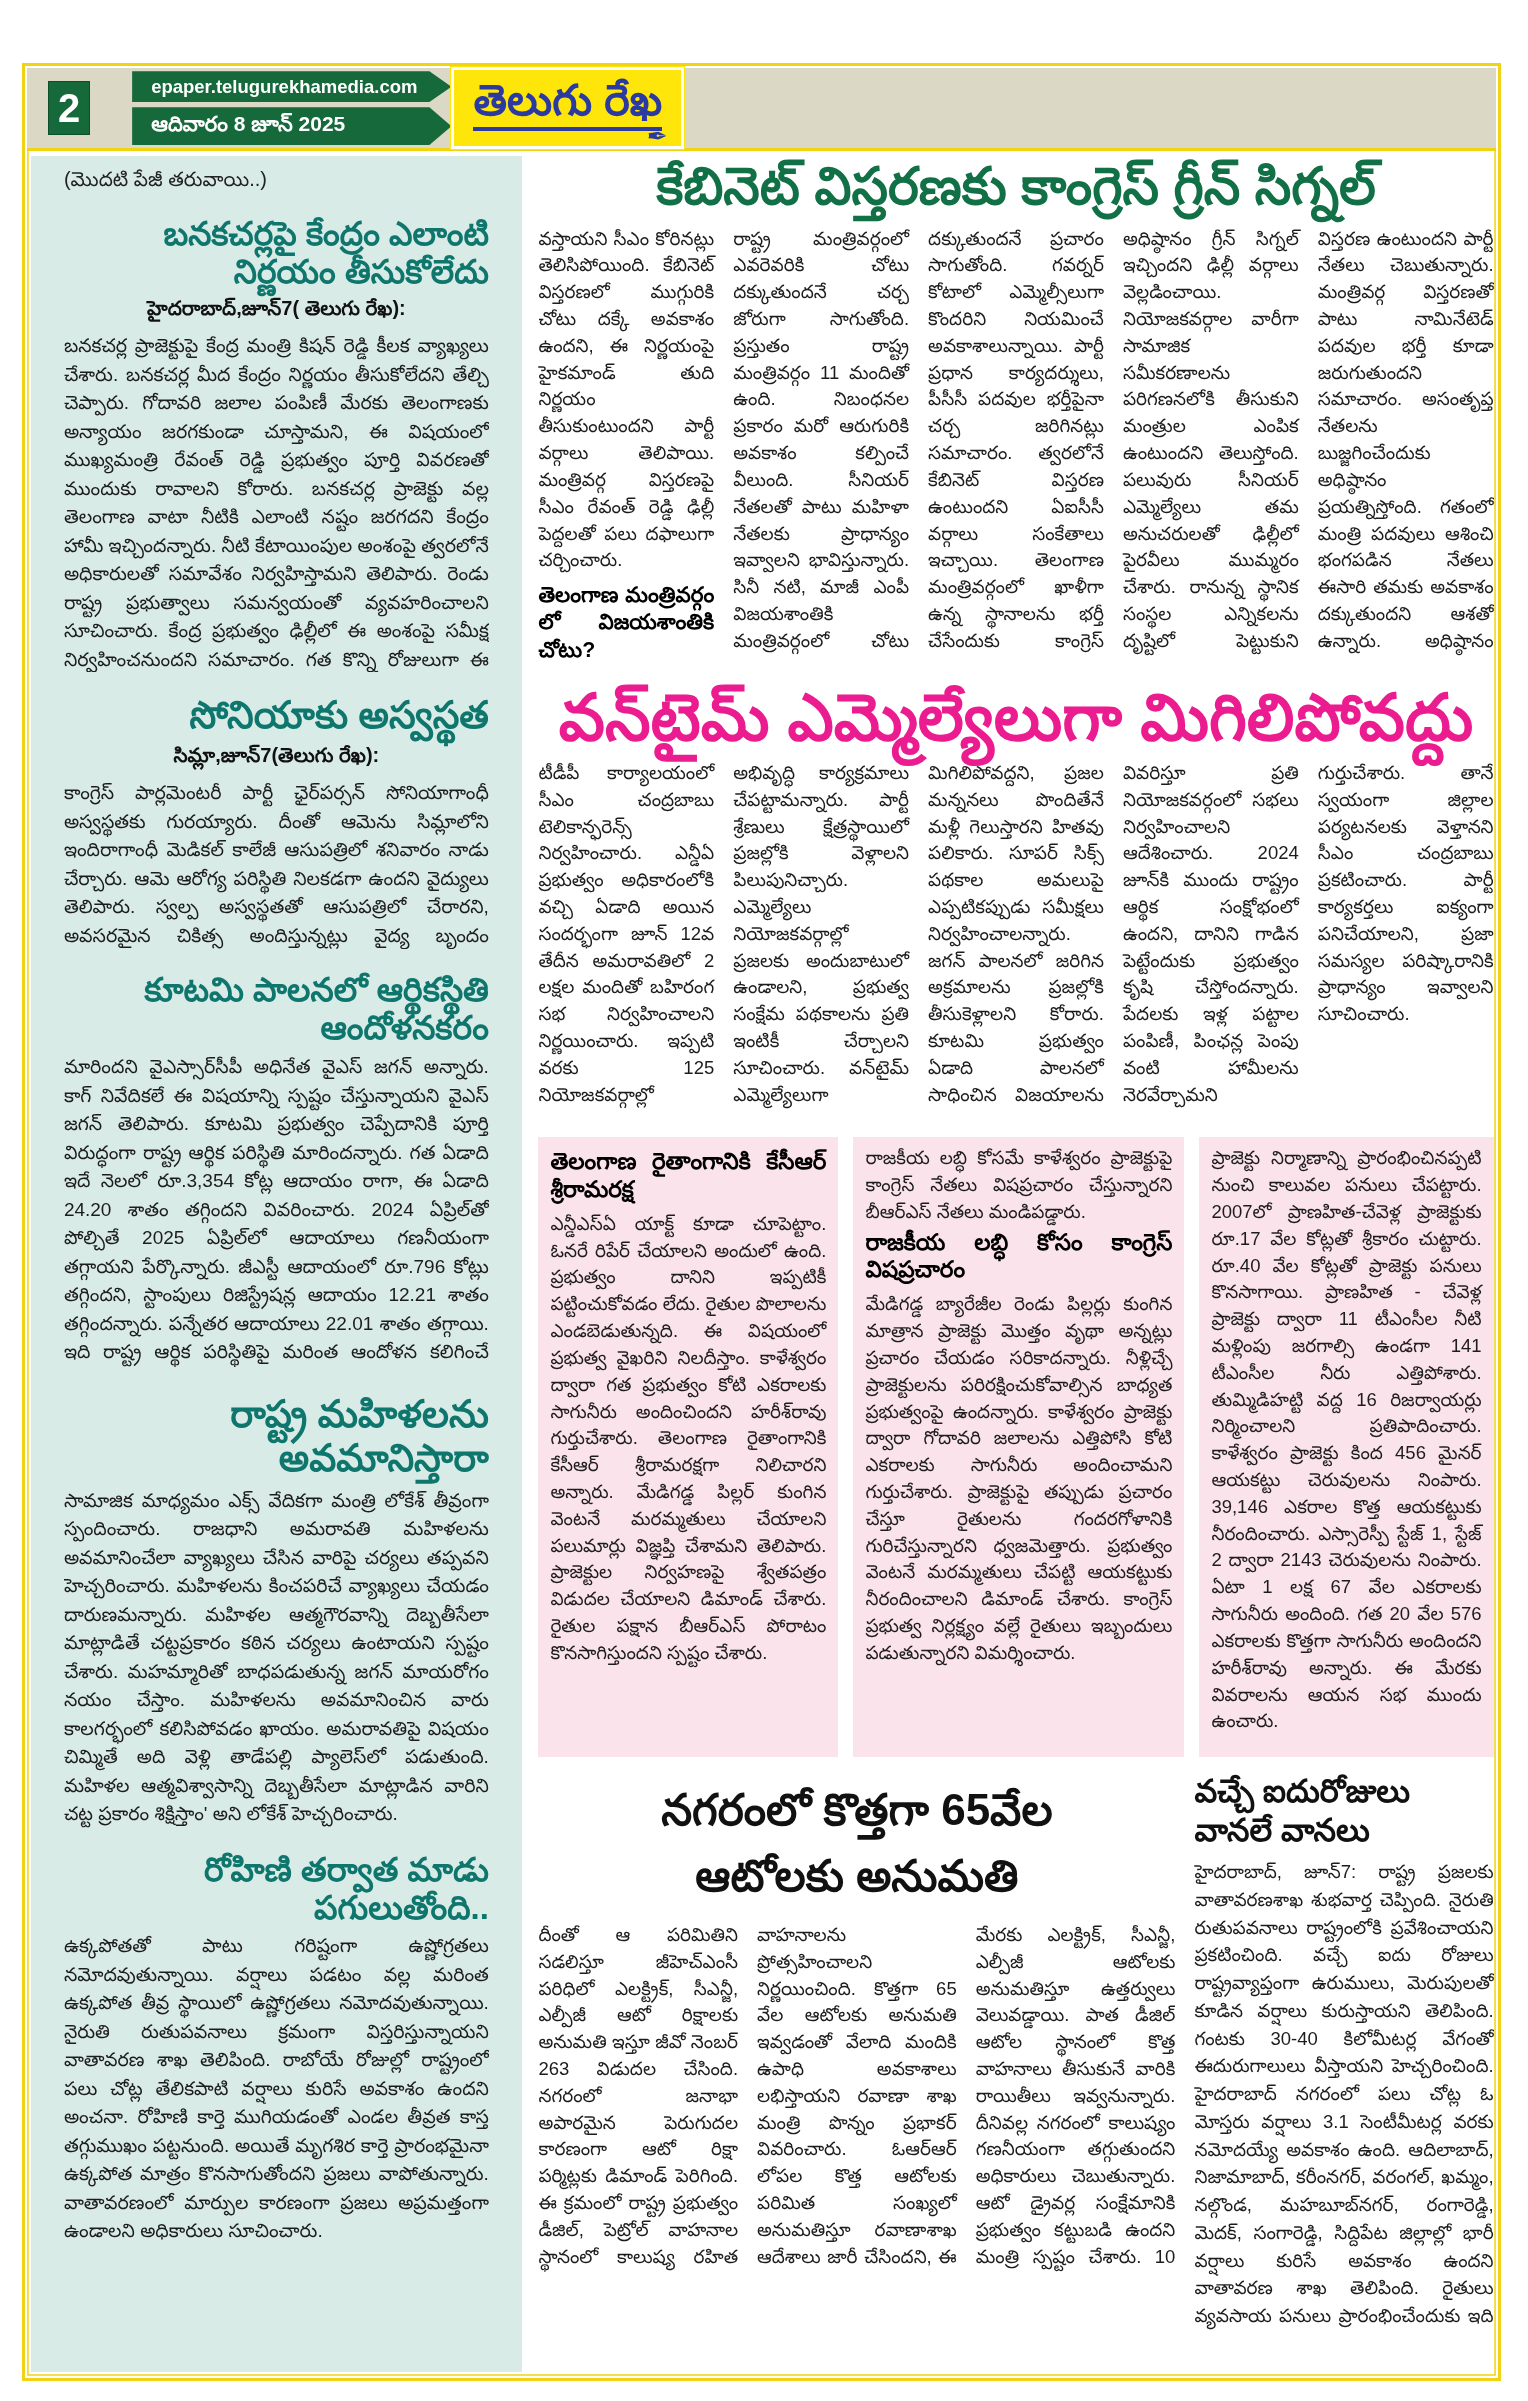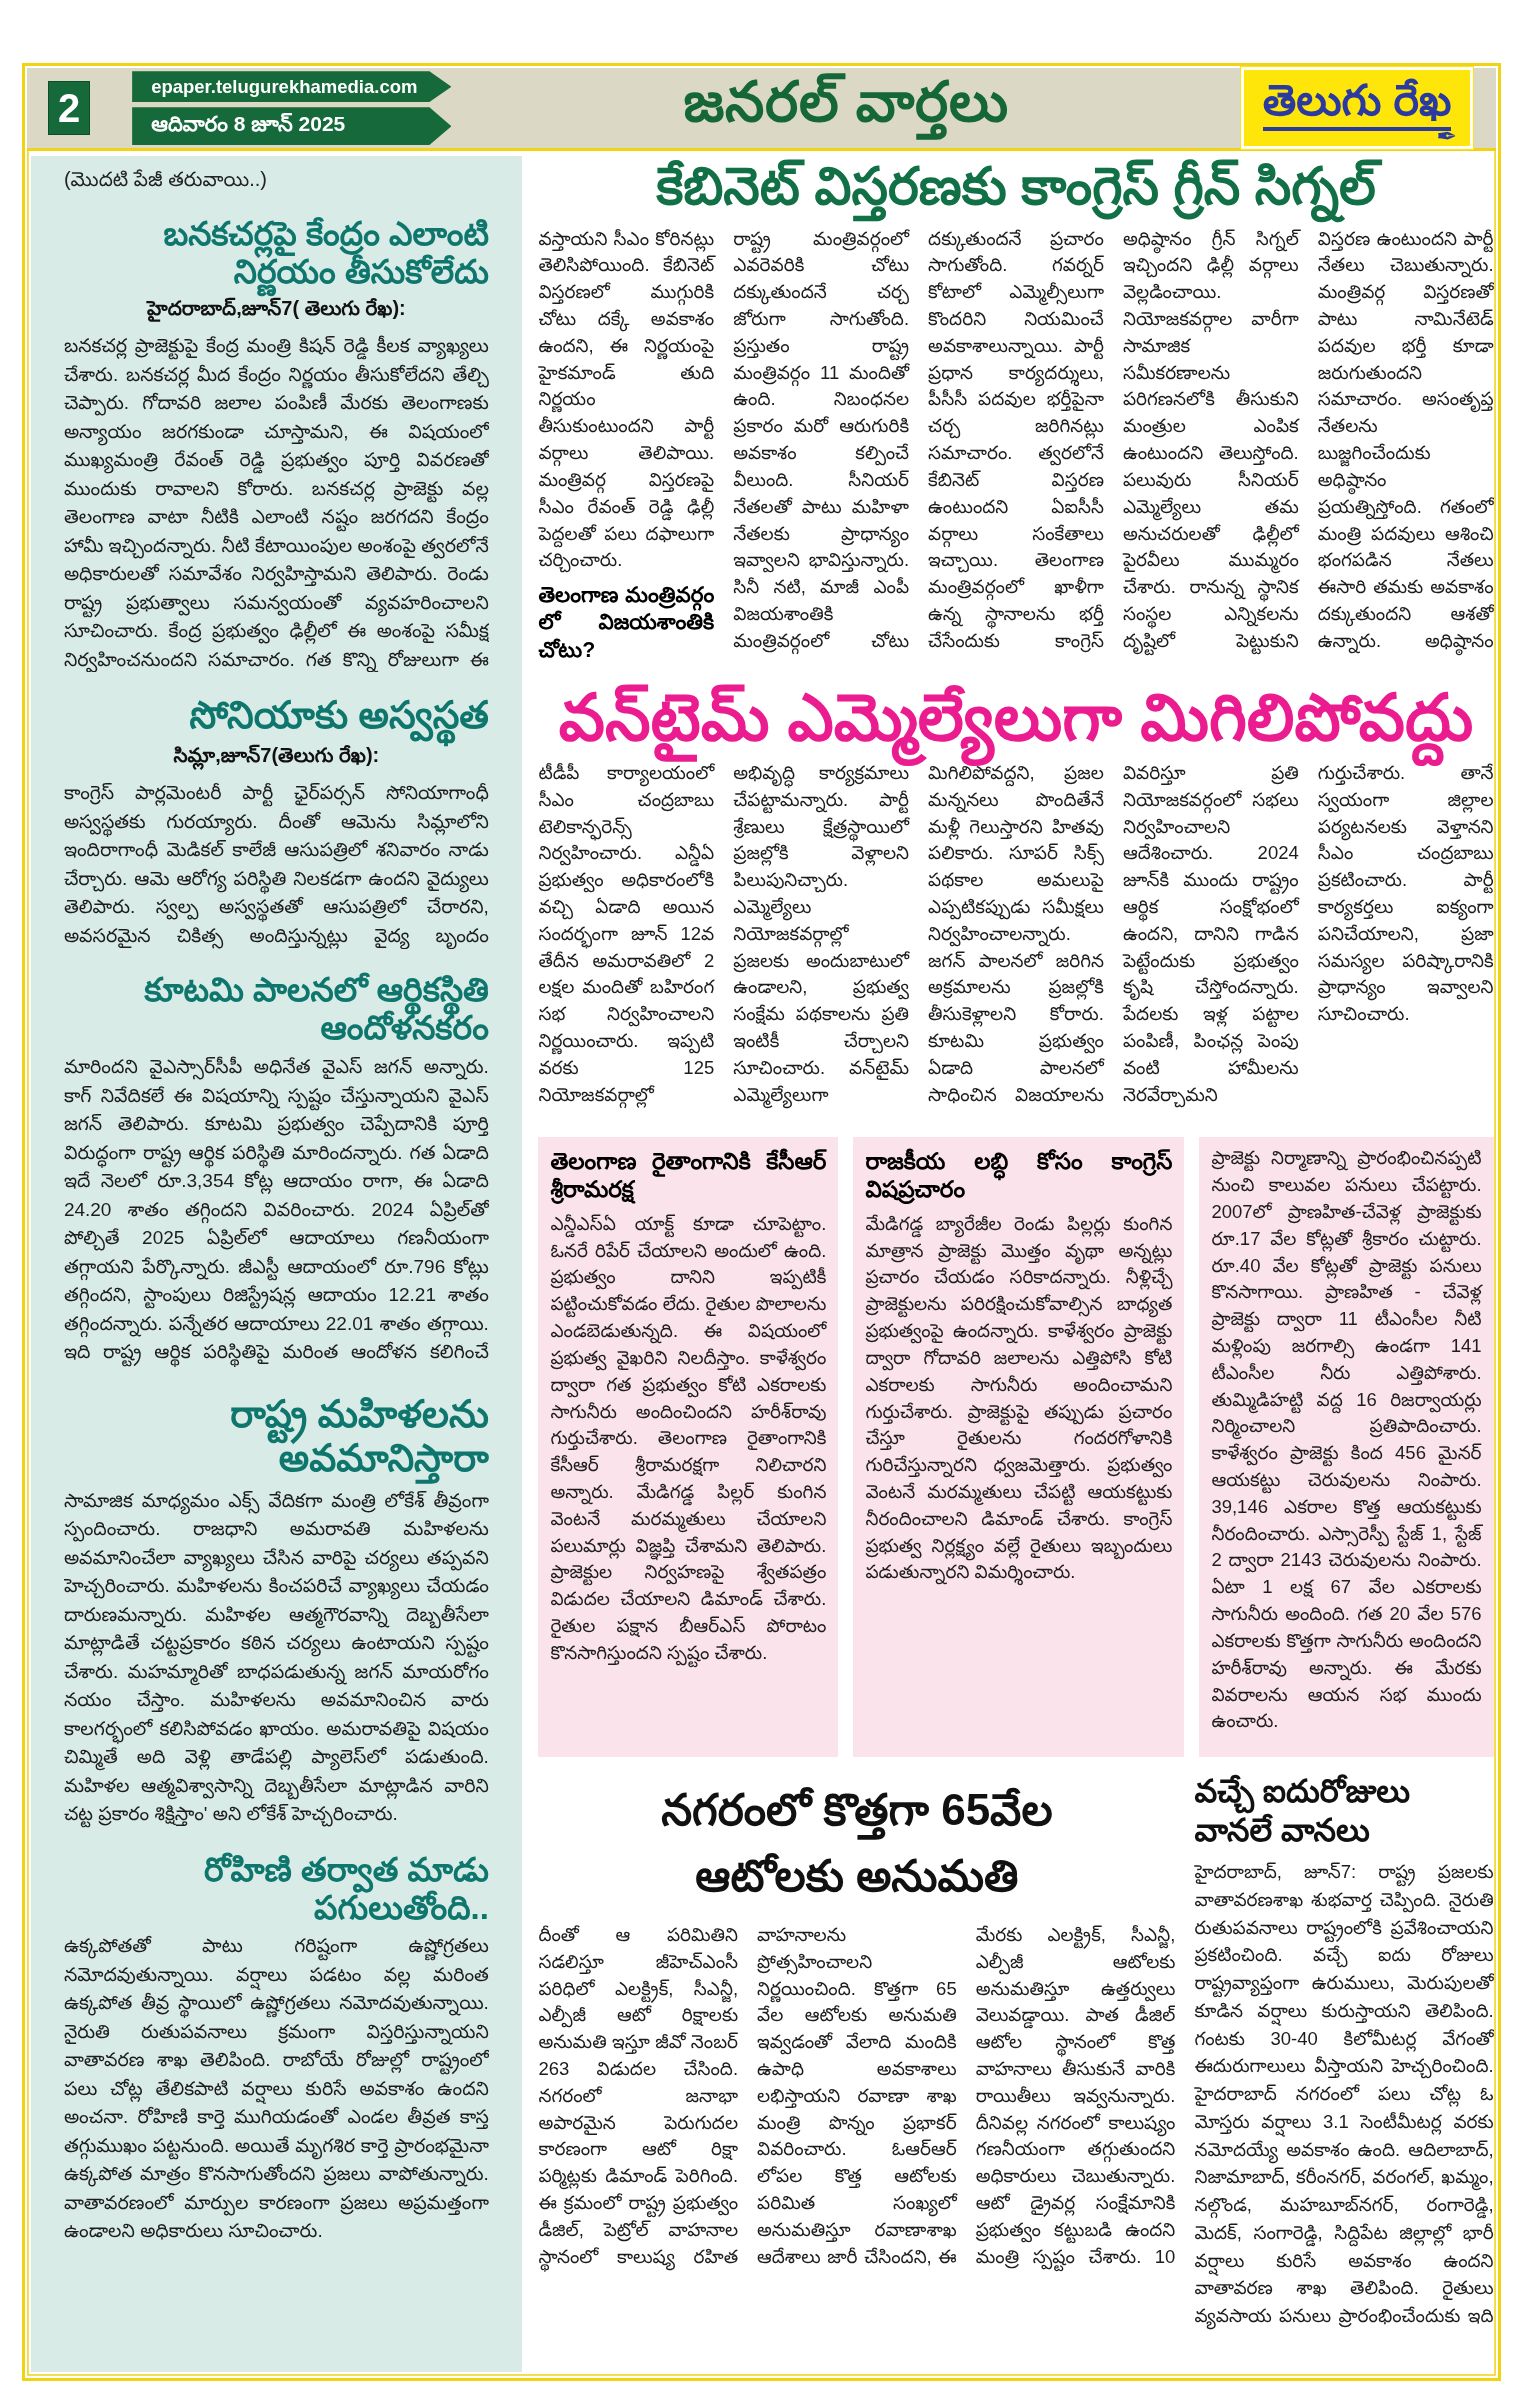--- a/index.html
+++ b/index.html
@@ -49,21 +49,20 @@
 <body>
 
 <div class="frame">
 
   <div class="header">
     <div class="pageno">2</div>
     <div class="ribbons">
       <div class="ribbon site">epaper.telugurekhamedia.com</div>
       <div class="ribbon date">ఆదివారం 8 జూన్ 2025</div>
     </div>
-    <div class="section-title">జనరల్ వార్తలు</div>
     <div class="logo">
       <span class="logo-text">తెలుగు రేఖ</span>
       <span class="nib">✒</span>
     </div>
   </div>
 
   <div class="content">
 
     <div class="left-col">
       <div class="note">(మొదటి పేజీ తరువాయి..)</div>
@@ -107,20 +106,21 @@
 
       <div class="headline-magenta">వన్‌టైమ్ ఎమ్మెల్యేలుగా మిగిలిపోవద్దు</div>
       <div class="cols5 colsB">టీడీపీ కార్యాలయంలో సీఎం చంద్రబాబు టెలికాన్ఫరెన్స్ నిర్వహించారు. ఎన్డీఏ ప్రభుత్వం అధికారంలోకి వచ్చి ఏడాది అయిన సందర్భంగా జూన్ 12వ తేదీన అమరావతిలో 2 లక్షల మందితో బహిరంగ సభ నిర్వహించాలని నిర్ణయించారు. ఇప్పటి వరకు 125 నియోజకవర్గాల్లో అభివృద్ధి కార్యక్రమాలు చేపట్టామన్నారు. పార్టీ శ్రేణులు క్షేత్రస్థాయిలో ప్రజల్లోకి వెళ్లాలని పిలుపునిచ్చారు. ఎమ్మెల్యేలు నియోజకవర్గాల్లో ప్రజలకు అందుబాటులో ఉండాలని, ప్రభుత్వ సంక్షేమ పథకాలను ప్రతి ఇంటికీ చేర్చాలని సూచించారు. వన్‌టైమ్ ఎమ్మెల్యేలుగా మిగిలిపోవద్దని, ప్రజల మన్ననలు పొందితేనే మళ్లీ గెలుస్తారని హితవు పలికారు. సూపర్ సిక్స్ పథకాల అమలుపై ఎప్పటికప్పుడు సమీక్షలు నిర్వహించాలన్నారు. జగన్ పాలనలో జరిగిన అక్రమాలను ప్రజల్లోకి తీసుకెళ్లాలని కోరారు. కూటమి ప్రభుత్వం ఏడాది పాలనలో సాధించిన విజయాలను వివరిస్తూ ప్రతి నియోజకవర్గంలో సభలు నిర్వహించాలని ఆదేశించారు. 2024 జూన్‌కి ముందు రాష్ట్రం ఆర్థిక సంక్షోభంలో ఉందని, దానిని గాడిన పెట్టేందుకు ప్రభుత్వం కృషి చేస్తోందన్నారు. పేదలకు ఇళ్ల పట్టాల పంపిణీ, పింఛన్ల పెంపు వంటి హామీలను నెరవేర్చామని గుర్తుచేశారు. తానే స్వయంగా జిల్లాల పర్యటనలకు వెళ్తానని సీఎం చంద్రబాబు ప్రకటించారు. పార్టీ కార్యకర్తలు ఐక్యంగా పనిచేయాలని, ప్రజా సమస్యల పరిష్కారానికి ప్రాధాన్యం ఇవ్వాలని సూచించారు.</div>
 
       <div class="pink-band">
         <div class="pink-box pb1">
           <h3>తెలంగాణ రైతాంగానికి కేసీఆర్ శ్రీరామరక్ష</h3>
           <div>ఎన్డీఎస్ఏ యాక్ట్ కూడా చూపెట్టాం. ఓనరే రిపేర్ చేయాలని అందులో ఉంది. ప్రభుత్వం దానిని ఇప్పటికీ పట్టించుకోవడం లేదు. రైతుల పొలాలను ఎండబెడుతున్నది. ఈ విషయంలో ప్రభుత్వ వైఖరిని నిలదీస్తాం. కాళేశ్వరం ద్వారా గత ప్రభుత్వం కోటి ఎకరాలకు సాగునీరు అందించిందని హరీశ్‌రావు గుర్తుచేశారు. తెలంగాణ రైతాంగానికి కేసీఆర్ శ్రీరామరక్షగా నిలిచారని అన్నారు. మేడిగడ్డ పిల్లర్ కుంగిన వెంటనే మరమ్మతులు చేయాలని పలుమార్లు విజ్ఞప్తి చేశామని తెలిపారు. ప్రాజెక్టుల నిర్వహణపై శ్వేతపత్రం విడుదల చేయాలని డిమాండ్ చేశారు. రైతుల పక్షాన బీఆర్ఎస్ పోరాటం కొనసాగిస్తుందని స్పష్టం చేశారు.</div>
         </div>
         <div class="pink-box pb2">
+          <div>రాజకీయ లబ్ధి కోసమే కాళేశ్వరం ప్రాజెక్టుపై కాంగ్రెస్ నేతలు విషప్రచారం చేస్తున్నారని బీఆర్ఎస్ నేతలు మండిపడ్డారు.</div>
           <h3>రాజకీయ లబ్ధి కోసం కాంగ్రెస్ విషప్రచారం</h3>
           <div>మేడిగడ్డ బ్యారేజీల రెండు పిల్లర్లు కుంగిన మాత్రాన ప్రాజెక్టు మొత్తం వృథా అన్నట్లు ప్రచారం చేయడం సరికాదన్నారు. నీళ్లిచ్చే ప్రాజెక్టులను పరిరక్షించుకోవాల్సిన బాధ్యత ప్రభుత్వంపై ఉందన్నారు. కాళేశ్వరం ప్రాజెక్టు ద్వారా గోదావరి జలాలను ఎత్తిపోసి కోటి ఎకరాలకు సాగునీరు అందించామని గుర్తుచేశారు. ప్రాజెక్టుపై తప్పుడు ప్రచారం చేస్తూ రైతులను గందరగోళానికి గురిచేస్తున్నారని ధ్వజమెత్తారు. ప్రభుత్వం వెంటనే మరమ్మతులు చేపట్టి ఆయకట్టుకు నీరందించాలని డిమాండ్ చేశారు. కాంగ్రెస్ ప్రభుత్వ నిర్లక్ష్యం వల్లే రైతులు ఇబ్బందులు పడుతున్నారని విమర్శించారు.</div>
         </div>
         <div class="pink-box pb3">
           <div>ప్రాజెక్టు నిర్మాణాన్ని ప్రారంభించినప్పటి నుంచి కాలువల పనులు చేపట్టారు. 2007లో ప్రాణహిత-చేవెళ్ల ప్రాజెక్టుకు రూ.17 వేల కోట్లతో శ్రీకారం చుట్టారు. రూ.40 వేల కోట్లతో ప్రాజెక్టు పనులు కొనసాగాయి. ప్రాణహిత - చేవెళ్ల ప్రాజెక్టు ద్వారా 11 టీఎంసీల నీటి మళ్లింపు జరగాల్సి ఉండగా 141 టీఎంసీల నీరు ఎత్తిపోశారు. తుమ్మిడిహట్టి వద్ద 16 రిజర్వాయర్లు నిర్మించాలని ప్రతిపాదించారు. కాళేశ్వరం ప్రాజెక్టు కింద 456 మైనర్ ఆయకట్టు చెరువులను నింపారు. 39,146 ఎకరాల కొత్త ఆయకట్టుకు నీరందించారు. ఎస్సారెస్పీ స్టేజ్ 1, స్టేజ్ 2 ద్వారా 2143 చెరువులను నింపారు. ఏటా 1 లక్ష 67 వేల ఎకరాలకు సాగునీరు అందింది. గత 20 వేల 576 ఎకరాలకు కొత్తగా సాగునీరు అందిందని హరీశ్‌రావు అన్నారు. ఈ మేరకు వివరాలను ఆయన సభ ముందు ఉంచారు.</div>
         </div>
       </div>
 
       <div class="bottom-band">
         <div class="auto-art">

